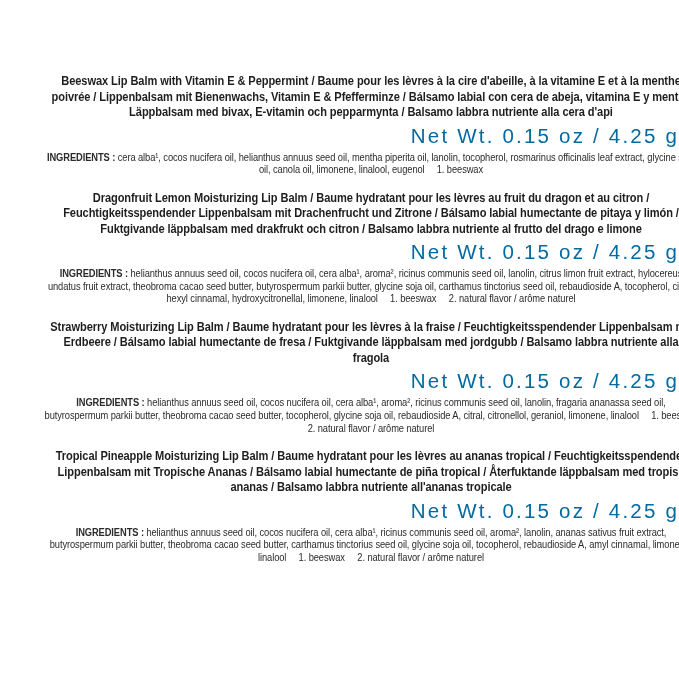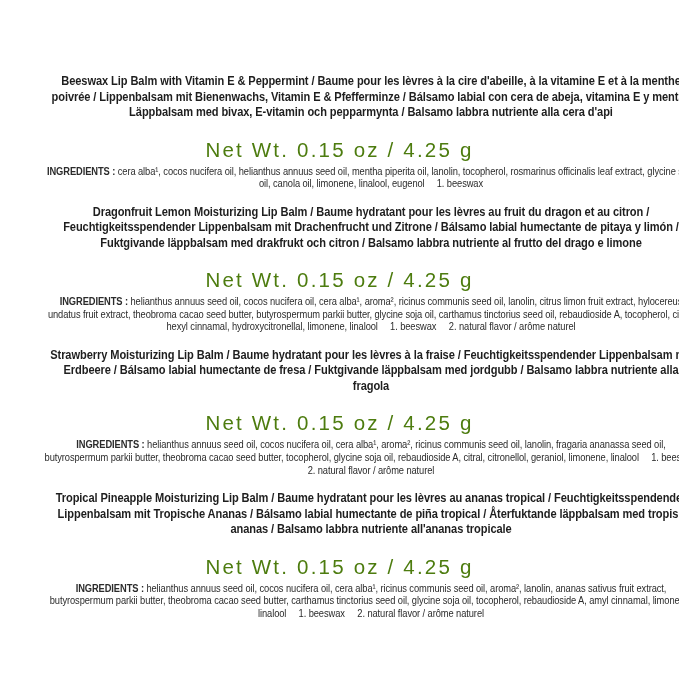--- a/index.html
+++ b/index.html
@@ -37,23 +37,23 @@
     letter-spacing: -0.1px;
     color: #1e1e1e;
     margin: 0;
     text-align: center;
   }
   .netwt {
     font-weight: 400;
     font-size: 20.5px;
     line-height: 25px;
     letter-spacing: 2.2px;
-    color: #4d7c0f;
-    margin: 16px 0 3px 0;
-    text-align: center;
+    color: #0369a1;
+    margin: 2px 0 3px 0;
+    text-align: right;
   }
   .ingredients {
     font-weight: 400;
     font-size: 10.6px;
     line-height: 12.6px;
     letter-spacing: -0.1px;
     color: #2b2b2b;
     margin: 0;
     text-align: center;
   }

